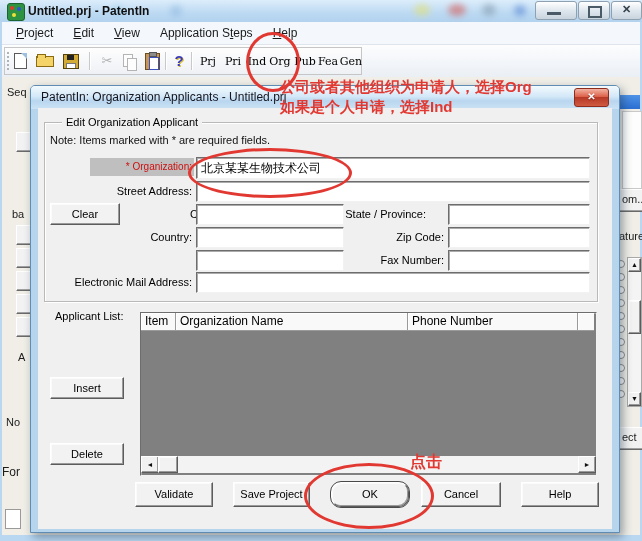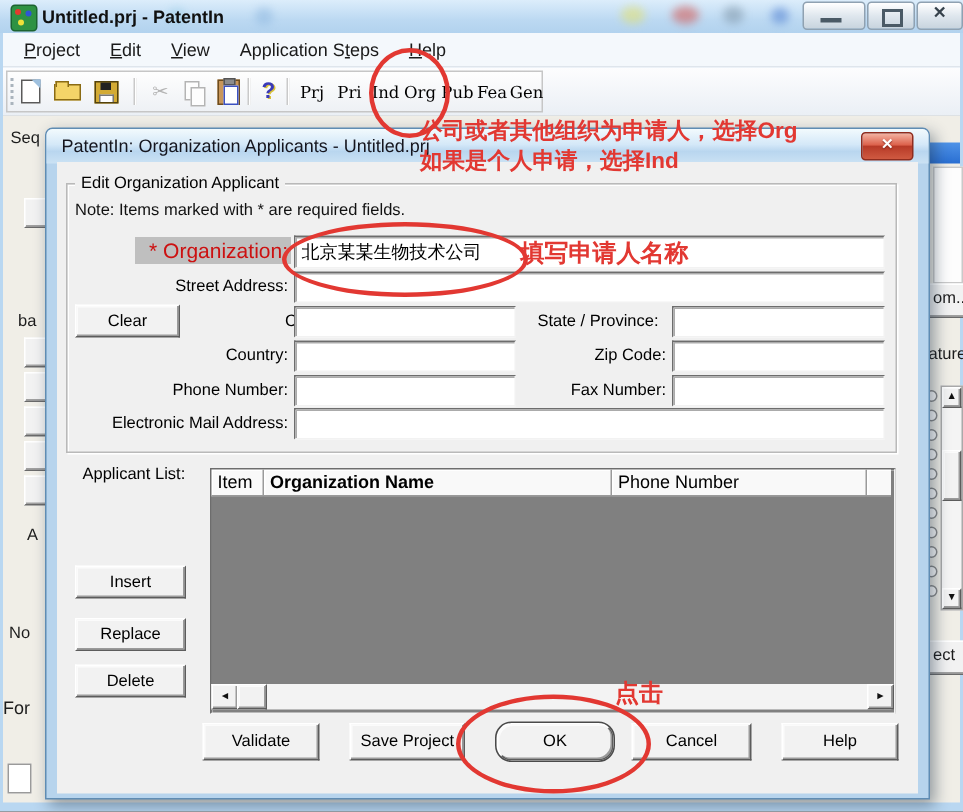--- a/index.html
+++ b/index.html
@@ -64,21 +64,21 @@
     border-radius:5px 5px 0 0;box-sizing:border-box;box-shadow:3px 4px 10px rgba(30,50,70,.45);}
   .dlg-titlebar{left:0;top:0;width:588px;height:23px;border-radius:4px 4px 0 0;
     background:linear-gradient(#f2fafd,#d4e8f8 45%,#b9d6ef 65%,#cbe2f4);}
   .dlg-title{left:10px;top:4px;font-size:12px;color:#15151e;}
   .dlg-close{left:543px;top:2px;width:33px;height:17px;border:1px solid #8e2c1e;border-radius:3px;
     background:linear-gradient(#f3b3a2,#dc614b 45%,#b73a27 50%,#cf5a41);
     color:#fff;font-weight:700;font-size:10px;text-align:center;line-height:16px;text-shadow:0 1px 1px #7e2318;}
   .dlg-client{left:7px;top:22px;width:574px;height:421px;background:#f0f0f0;}
   .groupbox{border:1px solid #b9b9b9;box-shadow:inset 1px 1px 0 #ffffff, 1px 1px 0 #ffffff;}
   .grouplabel{background:#f0f0f0;padding:0 4px;font-size:11px;color:#000;}
-  .orgbox{background:#bfbfbf;color:#cc1111;font-size:14px;text-align:right;}
+  .orgbox{background:#bfbfbf;color:#cc1111;font-size:10px;text-align:right;}
   
   .lheader{background:#f9f9f9;border-right:1px solid #9a9a9a;border-bottom:1px solid #9a9a9a;
     box-shadow:inset 1px 1px 0 #ffffff;font-size:12px;color:#000;padding:1px 0 0 4px;box-sizing:border-box;}
   .scrollbtn{background:#f2f2f2;border:1px solid;border-color:#ffffff #5c5c5c #5c5c5c #ffffff;
     box-shadow:inset -1px -1px 0 #9a9a9a;text-align:center;font-size:7px;line-height:15px;color:#111;}
   
   .ann-text{color:#e23832;font-weight:600;white-space:nowrap;}
   .ann-ellipse{border:3px solid #e23832;border-radius:50%;background:transparent;}
 </style>
 </head>
@@ -186,94 +186,91 @@
     <div class="abs fragbtn frag" style="left:616px;top:350px;width:22px;height:21px;line-height:19px;padding-left:3px;">ect</div>
 
     <div class="abs dialog">
       <div class="abs dlg-titlebar">
         <div class="abs dlg-title">PatentIn: Organization Applicants - Untitled.prj</div>
         <div class="abs dlg-close"><span>✕</span></div>
       </div>
       <div class="abs dlg-client">
 
         <div class="abs groupbox" style="left:6px;top:14px;width:552px;height:178px;"></div>
-        <div class="abs grouplabel" style="left:12px;top:8px;text-align:center;">Edit Organization Applicant</div>
+        <div class="abs grouplabel" style="left:24px;top:8px;text-align:center;">Edit Organization Applicant</div>
         <div class="abs" style="left:12px;top:26px;font-size:11px;">Note: Items marked with * are required fields.</div>
 
         <div class="abs orgbox" style="left:52px;top:50px;width:102px;height:18px;line-height:18px;padding-right:2px;">* Organization:</div>
         <div class="abs tbox" style="left:158px;top:49px;width:392px;height:20px;">
             <span class="tval">北京某某生物技术公司</span>
           </div>
 
         <div class="abs flabel" style="left:0px;top:77px;width:154px;">Street Address:</div>
         <div class="abs tbox" style="left:158px;top:73px;width:392px;height:19px;">
             <span class="tval"></span>
           </div>
 
         <div class="abs raised btn" style="left:12px;top:95px;width:68px;height:20px;line-height:20px;">Clear</div>
         <div class="abs flabel" style="left:0px;top:100px;width:154px;padding-left:20px;">City:</div>
         <div class="abs tbox" style="left:158px;top:96px;width:146px;height:19px;">
             <span class="tval"></span>
           </div>
-        <div class="abs flabel" style="left:245px;top:100px;width:156px;">State / Province:</div>
+        <div class="abs flabel" style="left:232px;top:100px;width:156px;">State / Province:</div>
         <div class="abs tbox" style="left:410px;top:96px;width:140px;height:19px;">
             <span class="tval"></span>
           </div>
 
         <div class="abs flabel" style="left:0px;top:123px;width:154px;">Country:</div>
         <div class="abs tbox" style="left:158px;top:119px;width:146px;height:19px;">
             <span class="tval"></span>
           </div>
         <div class="abs flabel" style="left:250px;top:123px;width:156px;">Zip Code:</div>
         <div class="abs tbox" style="left:410px;top:119px;width:140px;height:19px;">
             <span class="tval"></span>
           </div>
 
-        <div class="abs flabel" style="left:0px;top:146px;width:154px;">Phone Number:</div>
         <div class="abs tbox" style="left:158px;top:142px;width:146px;height:19px;">
             <span class="tval"></span>
           </div>
         <div class="abs flabel" style="left:250px;top:146px;width:156px;">Fax Number:</div>
         <div class="abs tbox" style="left:410px;top:142px;width:140px;height:19px;">
             <span class="tval"></span>
           </div>
 
         <div class="abs flabel" style="left:0px;top:168px;width:154px;">Electronic Mail Address:</div>
         <div class="abs tbox" style="left:158px;top:164px;width:392px;height:19px;">
             <span class="tval"></span>
           </div>
 
         <div class="abs flabel" style="left:17px;top:202px;width:90px;text-align:left;">Applicant List:</div>
         <div class="abs tbox" style="left:102px;top:204px;width:455px;height:162px;background:#808080;">
           <div class="abs lheader" style="left:0px;top:0px;width:35px;height:18px;">Item</div>
-          <div class="abs lheader" style="left:35px;top:0px;width:232px;height:18px;font-weight:bold;">Organization Name</div>
+          <div class="abs lheader" style="left:35px;top:0px;width:232px;height:18px;">Organization Name</div>
           <div class="abs lheader" style="left:267px;top:0px;width:170px;height:18px;">Phone Number</div>
           <div class="abs lheader" style="left:437px;top:0px;width:16px;height:18px;border-right:none;"></div>
           <div class="abs" style="left:0px;top:18px;width:453px;height:125px;background:#808080;"></div>
           <div class="abs" style="left:0px;top:143px;width:453px;height:17px;background:#f3f3f3;">
             <div class="abs scrollbtn" style="left:0px;top:0px;width:16px;height:15px;"><span>◄</span></div>
             <div class="abs raised" style="left:17px;top:0px;width:18px;height:15px;"></div>
             <div class="abs scrollbtn" style="left:437px;top:0px;width:16px;height:15px;"><span>►</span></div>
           </div>
         </div>
 
         <div class="abs raised btn" style="left:12px;top:269px;width:72px;height:20px;line-height:20px;">Insert</div>
-        <div class="abs raised btn" style="left:12px;top:304px;width:72px;height:20px;line-height:20px;">Replace</div>
         <div class="abs raised btn" style="left:12px;top:335px;width:72px;height:20px;line-height:20px;">Delete</div>
 
         <div class="abs raised btn" style="left:97px;top:374px;width:76px;height:23px;line-height:23px;">Validate</div>
         <div class="abs raised btn" style="left:195px;top:374px;width:75px;height:23px;line-height:23px;">Save Project</div>
         <div class="abs raised btn btn-default" style="left:293px;top:374px;width:76px;height:23px;line-height:23px;border-radius:10px;">OK</div>
         <div class="abs raised btn" style="left:383px;top:374px;width:78px;height:23px;line-height:23px;">Cancel</div>
         <div class="abs raised btn" style="left:483px;top:374px;width:76px;height:23px;line-height:23px;">Help</div>
       </div>
     </div>
   </div>
 
   <div class="abs ann-ellipse" style="left:246px;top:32px;width:48px;height:54px;z-index:50;"></div>
   <div class="abs ann-text" style="left:280px;top:78px;font-size:15px;z-index:50;">公司或者其他组织为申请人，选择Org</div>
   <div class="abs ann-text" style="left:280px;top:98px;font-size:15px;z-index:50;">如果是个人申请，选择Ind</div>
   <div class="abs ann-ellipse" style="left:188px;top:148px;width:158px;height:44px;z-index:50;"></div>
-  <div class="abs ann-text" style="left:347px;top:159px;font-size:16px;z-index:50;">填写申请人名称</div>
   <div class="abs ann-text" style="left:410px;top:452px;font-size:16px;z-index:50;">点击</div>
   <div class="abs ann-ellipse" style="left:304px;top:463px;width:124px;height:60px;z-index:50;"></div>
 
 </div>
 
 </body></html>

